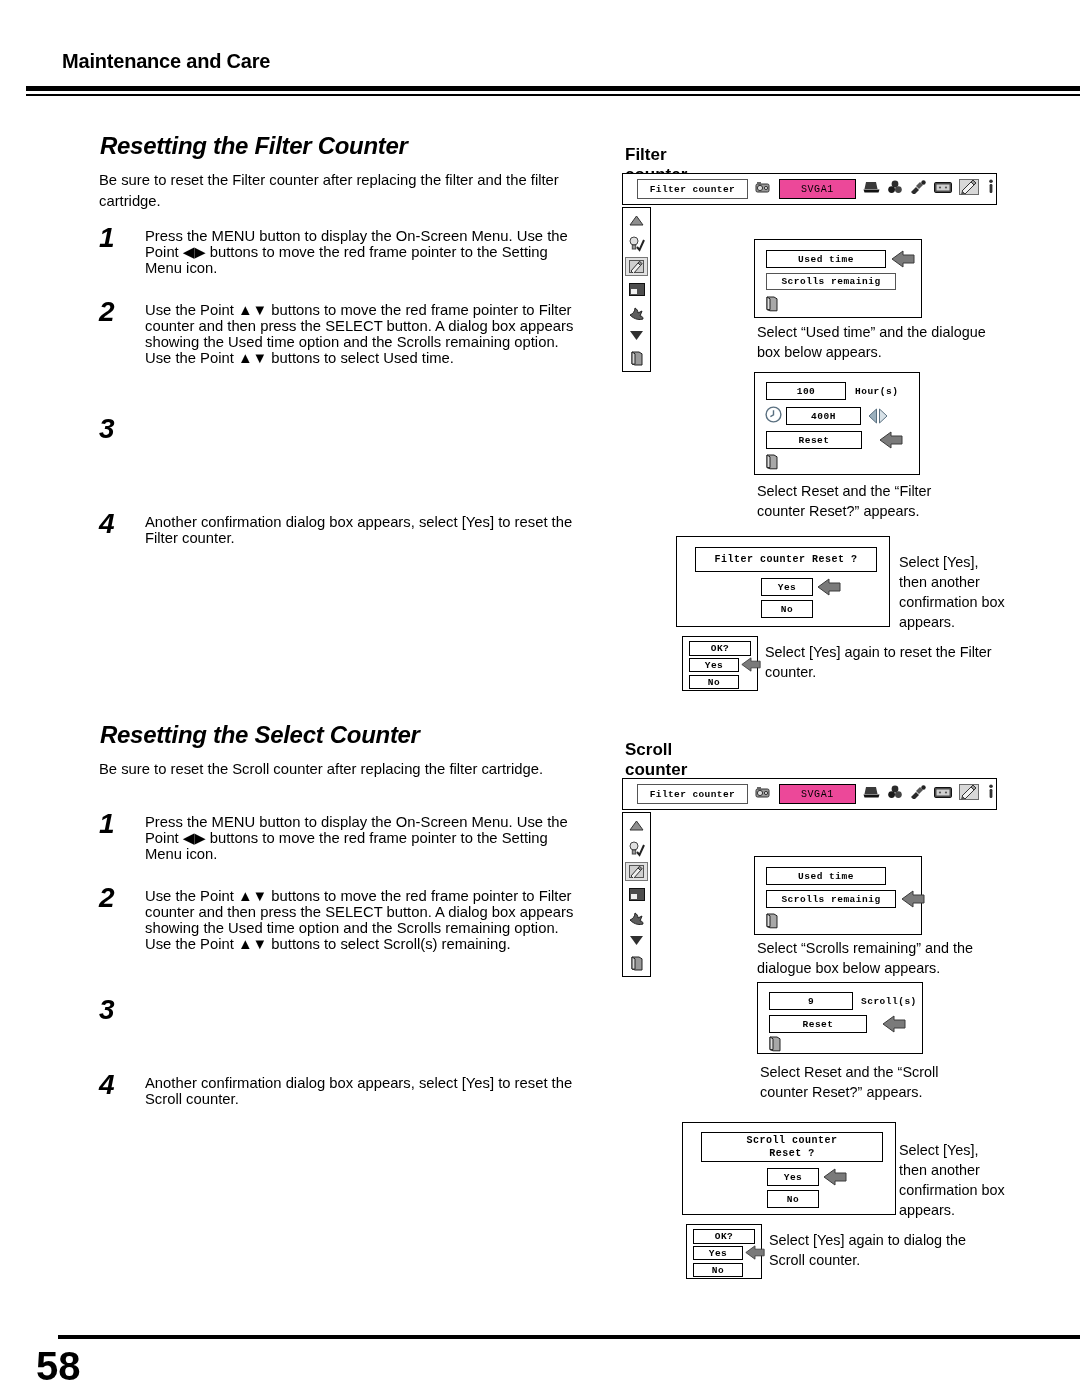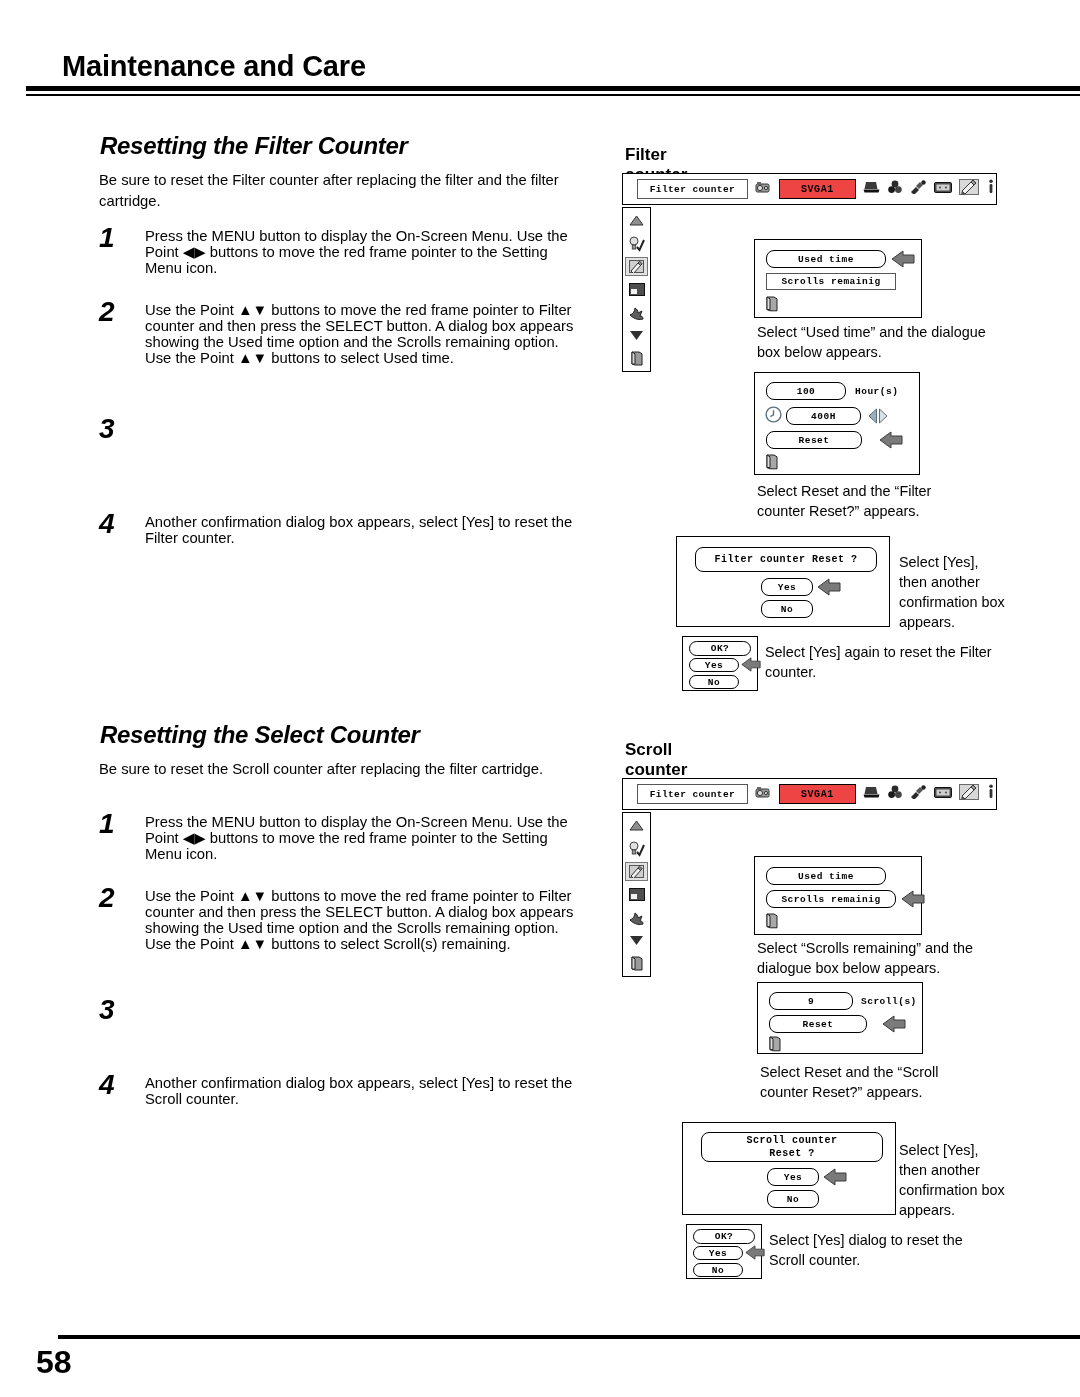--- a/index.html
+++ b/index.html
@@ -10,21 +10,21 @@
     font-family:"Liberation Sans", sans-serif;
     color:#000;
     position:relative;
     overflow:hidden;
   }
 
   
   .page-header { position:absolute; left:0; top:0; width:1080px; }
   .header-title {
     position:absolute; left:62px; top:50px;
-    font-size:29px; font-weight:bold; letter-spacing:-0.2px;
+    font-size:20px; font-weight:bold; letter-spacing:-0.2px;
     font-family:"Liberation Sans", sans-serif;
   }
   .header-rule-thick {
     position:absolute; left:26px; top:86px; width:1054px; height:5px; background:#000;
   }
   .header-rule-thin {
     position:absolute; left:26px; top:94px; width:1054px; height:2px; background:#000;
   }
 
   
@@ -76,23 +76,23 @@
     border:1.5px solid #555;
     background:#fff;
     font-family:"Liberation Mono", monospace;
     font-size:9.5px; font-weight:bold;
     display:flex; align-items:center; justify-content:center;
     letter-spacing:0.4px;
   }
   .osd-menubar .mb-src {
     width:78px; height:20px;
     border:1.5px solid #000;
-    background:#ef4444;
+    background:#ec4899;
     font-family:"Liberation Mono", monospace;
-    font-size:10px; font-weight:bold;
+    font-size:10px; font-weight:normal;
     display:flex; align-items:center; justify-content:center;
     letter-spacing:0.6px;
     margin-left:6px;
   }
   .mb-icon { margin-left:7px; display:block; }
 
   
   .osd-rail {
     position:absolute;
     width:29px;
@@ -107,41 +107,41 @@
   
   .osd-box { position:absolute; border:1.5px solid #000; background:#fff; }
   .osd-btn {
     border:1.5px solid #555; background:#fff;
     font-family:"Liberation Mono", monospace;
     font-size:9.5px; font-weight:bold;
     display:flex; align-items:center; justify-content:center;
     letter-spacing:0.5px; color:#000;
     position:absolute;
   }
-  .osd-btn.dark { border-color:#000;border-radius:8px; }
+  .osd-btn.dark { border-color:#000; }
   .osd-text {
     position:absolute;
     font-family:"Liberation Mono", monospace;
     font-size:9.5px; font-weight:bold; letter-spacing:0.5px;
   }
   .exit-icon { position:absolute; }
   .arrow-left { position:absolute; }
 
   
   .cap {
     position:absolute;
     font-size:14.4px; line-height:20px;
     font-family:"Liberation Sans", sans-serif;
   }
 
   
   .footer-rule { position:absolute; left:58px; top:1335px; width:1022px; height:4px; background:#000; }
   .page-num {
     position:absolute; left:36px; top:1344px;
-    font-size:32px; font-weight:bold;
+    font-size:40px; font-weight:bold;
     font-family:"Liberation Sans", sans-serif;
   }
 </style>
 </head>
 <body>
 
 <div class="page-header">
   <div class="header-title">Maintenance and Care</div>
   <div class="header-rule-thick"></div>
   <div class="header-rule-thin"></div>
@@ -523,18 +523,18 @@
   <div class="osd-box" style="left:686px; top:1224px; width:76px; height:55px;">
     <div class="osd-btn dark" style="left:6px; top:4px; width:62px; height:15px;">OK?</div>
     <div class="osd-btn dark" style="left:6px; top:21px; width:50px; height:14px;">Yes</div>
     <div class="arrow-left" style="left:58px; top:20px;">
       <svg width="20" height="15" viewBox="0 0 24 18">
           <path d="M23 5h-11V1L1 9l11 8v-4h11z" fill="#7a7a7a" stroke="#3a3a3a"></path>
         </svg>
     </div>
     <div class="osd-btn dark" style="left:6px; top:38px; width:50px; height:14px;">No</div>
   </div>
-  <div class="cap" style="left:769px; top:1230px; width:230px;">Select [Yes] dialog to reset the Scroll counter.</div>
+  <div class="cap" style="left:769px; top:1230px; width:230px;">Select [Yes] again to dialog the Scroll counter.</div>
 
 </div>
 
 <div class="footer-rule"></div>
 <div class="page-num">58</div>
 
 </body></html>

